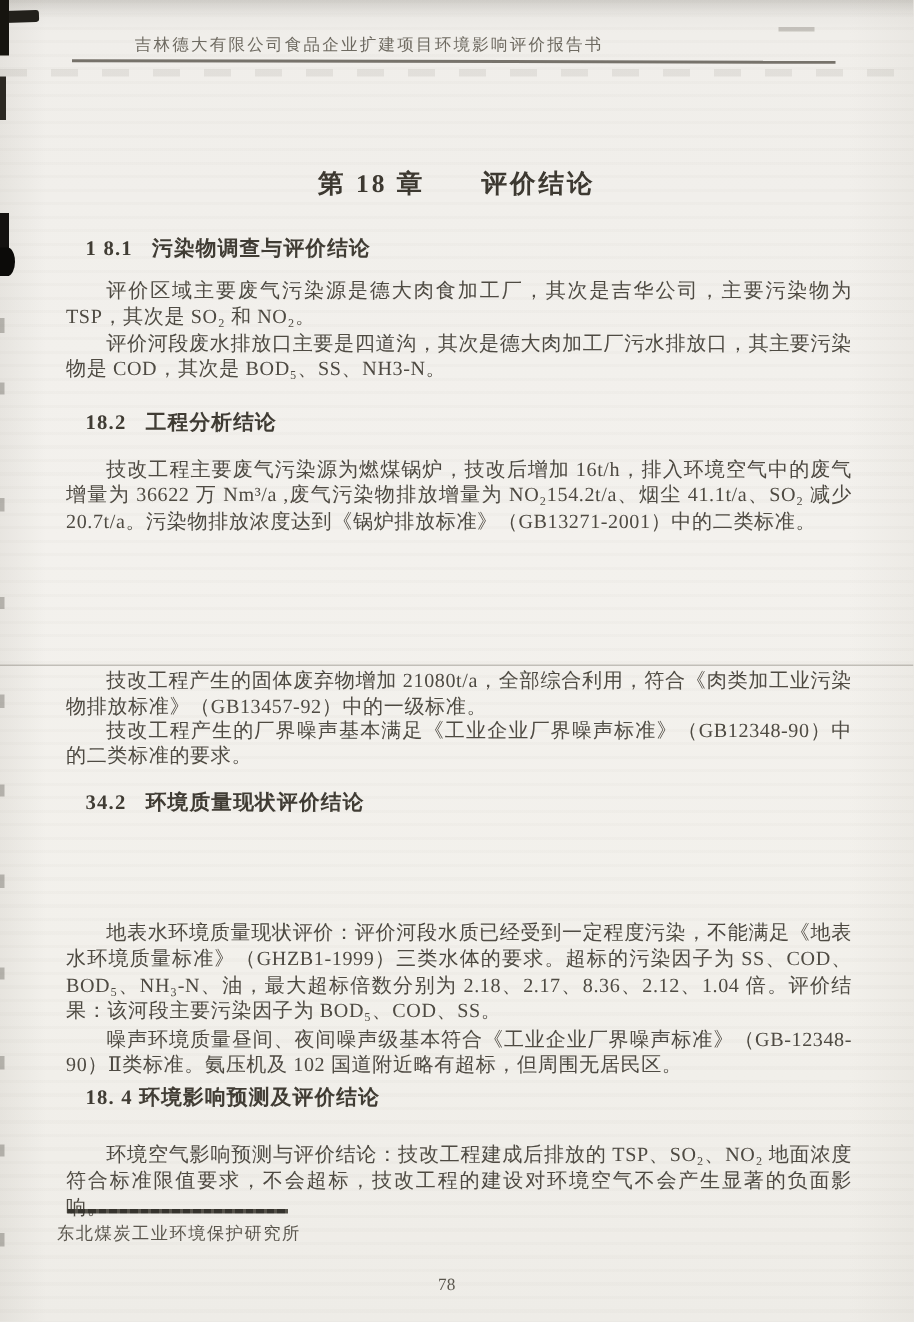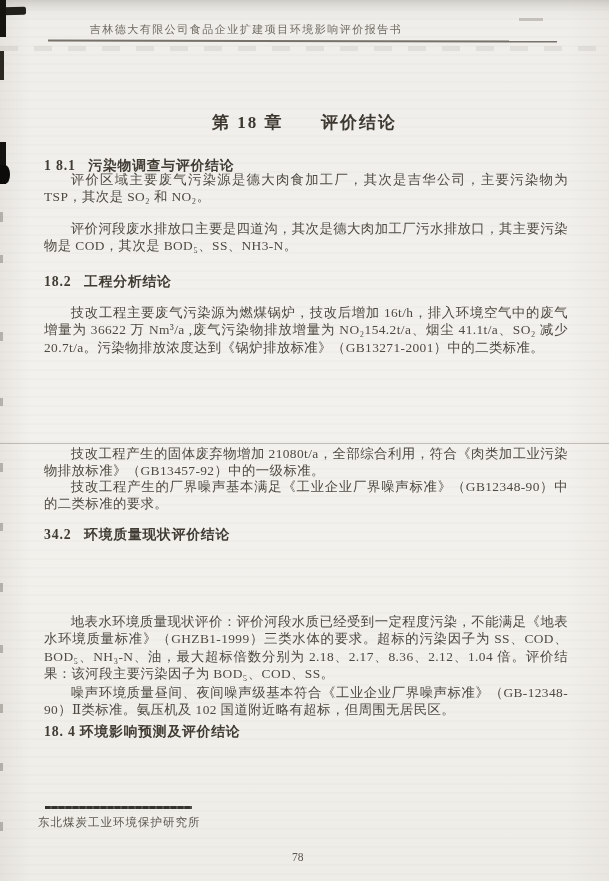--- a/index.html
+++ b/index.html
@@ -35,30 +35,30 @@
   .running-title{
     position:absolute;left:0;top:22px;width:492px;text-align:center;
     font-size:11px;letter-spacing:1.5px;color:#6e6a61;white-space:pre;
   }
   .header-rule{position:absolute;left:48px;top:40px;width:509px;height:2px;background:#57534a;opacity:0.8;transform:rotate(0.12deg);}
   .chapter-title{
     position:absolute;left:0;top:111px;width:609px;margin:0;text-align:center;
     font-size:17px;font-weight:bold;letter-spacing:2px;color:#3d3931;white-space:pre;
   }
   .sec-h{
-    position:absolute;left:44px;margin:0;font-size:13.8px;font-weight:bold;
+    position:absolute;left:57px;margin:0;font-size:13.8px;font-weight:bold;
     color:#403c34;letter-spacing:0.8px;white-space:pre;
   }
   .h-181{top:157px;} .h-182{top:273px;} .h-183{top:526px;} .h-184{top:723px;}
   .para{
     position:absolute;left:44px;width:524px;margin:0;
     font-size:13.4px;line-height:17.4px;text-align:justify;text-indent:2em;
     letter-spacing:0.4px;color:#4e4a42;
   }
-  .s1p1{top:171px;} .s1p2{top:220px;}
+  .s1p1{top:185px;} .s1p2{top:220px;}
   .s2p1{top:304px;} .s2p2{top:357px;} .s2p3{top:445px;} .s2p4{top:478px;}
   .s3p1{top:558px;} .s3p2{top:613px;} .s3p3{top:684px;}
   .s4p1{top:761px;}
   .footer-rule{
     position:absolute;left:45px;top:806px;width:147px;height:3px;
     background:repeating-linear-gradient(90deg,#35332d 0 5px,#55524a 5px 7px);
   }
   .footer-org{position:absolute;left:38px;top:815px;font-size:11.5px;letter-spacing:1px;color:#5a564d;}
   .footer-page{position:absolute;left:292px;top:851px;font-size:11.5px;color:#5a564d;}
 </style>
@@ -100,18 +100,19 @@
   <h2 class="sec-h h-182">18.2   工程分析结论</h2>
   <p class="para s2p1">技改工程主要废气污染源为燃煤锅炉，技改后增加 16t/h，排入环境空气中的废气增量为 36622 万 Nm³/a ,废气污染物排放增量为 NO₂154.2t/a、烟尘 41.1t/a、SO₂ 减少 20.7t/a。污染物排放浓度达到《锅炉排放标准》（GB13271-2001）中的二类标准。</p>
   <p class="para s2p3">技改工程产生的固体废弃物增加 21080t/a，全部综合利用，符合《肉类加工业污染物排放标准》（GB13457-92）中的一级标准。</p>
   <p class="para s2p4">技改工程产生的厂界噪声基本满足《工业企业厂界噪声标准》（GB12348-90）中的二类标准的要求。</p>
 
   <h2 class="sec-h h-183">34.2   环境质量现状评价结论</h2>
   <p class="para s3p2">地表水环境质量现状评价：评价河段水质已经受到一定程度污染，不能满足《地表水环境质量标准》（GHZB1-1999）三类水体的要求。超标的污染因子为 SS、COD、BOD₅、NH₃-N、油，最大超标倍数分别为 2.18、2.17、8.36、2.12、1.04 倍。评价结果：该河段主要污染因子为 BOD₅、COD、SS。</p>
   <p class="para s3p3">噪声环境质量昼间、夜间噪声级基本符合《工业企业厂界噪声标准》（GB-12348-90）Ⅱ类标准。氨压机及 102 国道附近略有超标，但周围无居民区。</p>
 
   <h2 class="sec-h h-184">18. 4 环境影响预测及评价结论</h2>
+  <p class="para s4p1">环境空气影响预测与评价结论：技改工程建成后排放的 TSP、SO₂、NO₂ 地面浓度符合标准限值要求，不会超标，技改工程的建设对环境空气不会产生显著的负面影响。</p>
 
   <div class="footer-rule"></div>
   <div class="footer-org">东北煤炭工业环境保护研究所</div>
   <div class="footer-page">78</div>
 
 </div>
 
 </body></html>

